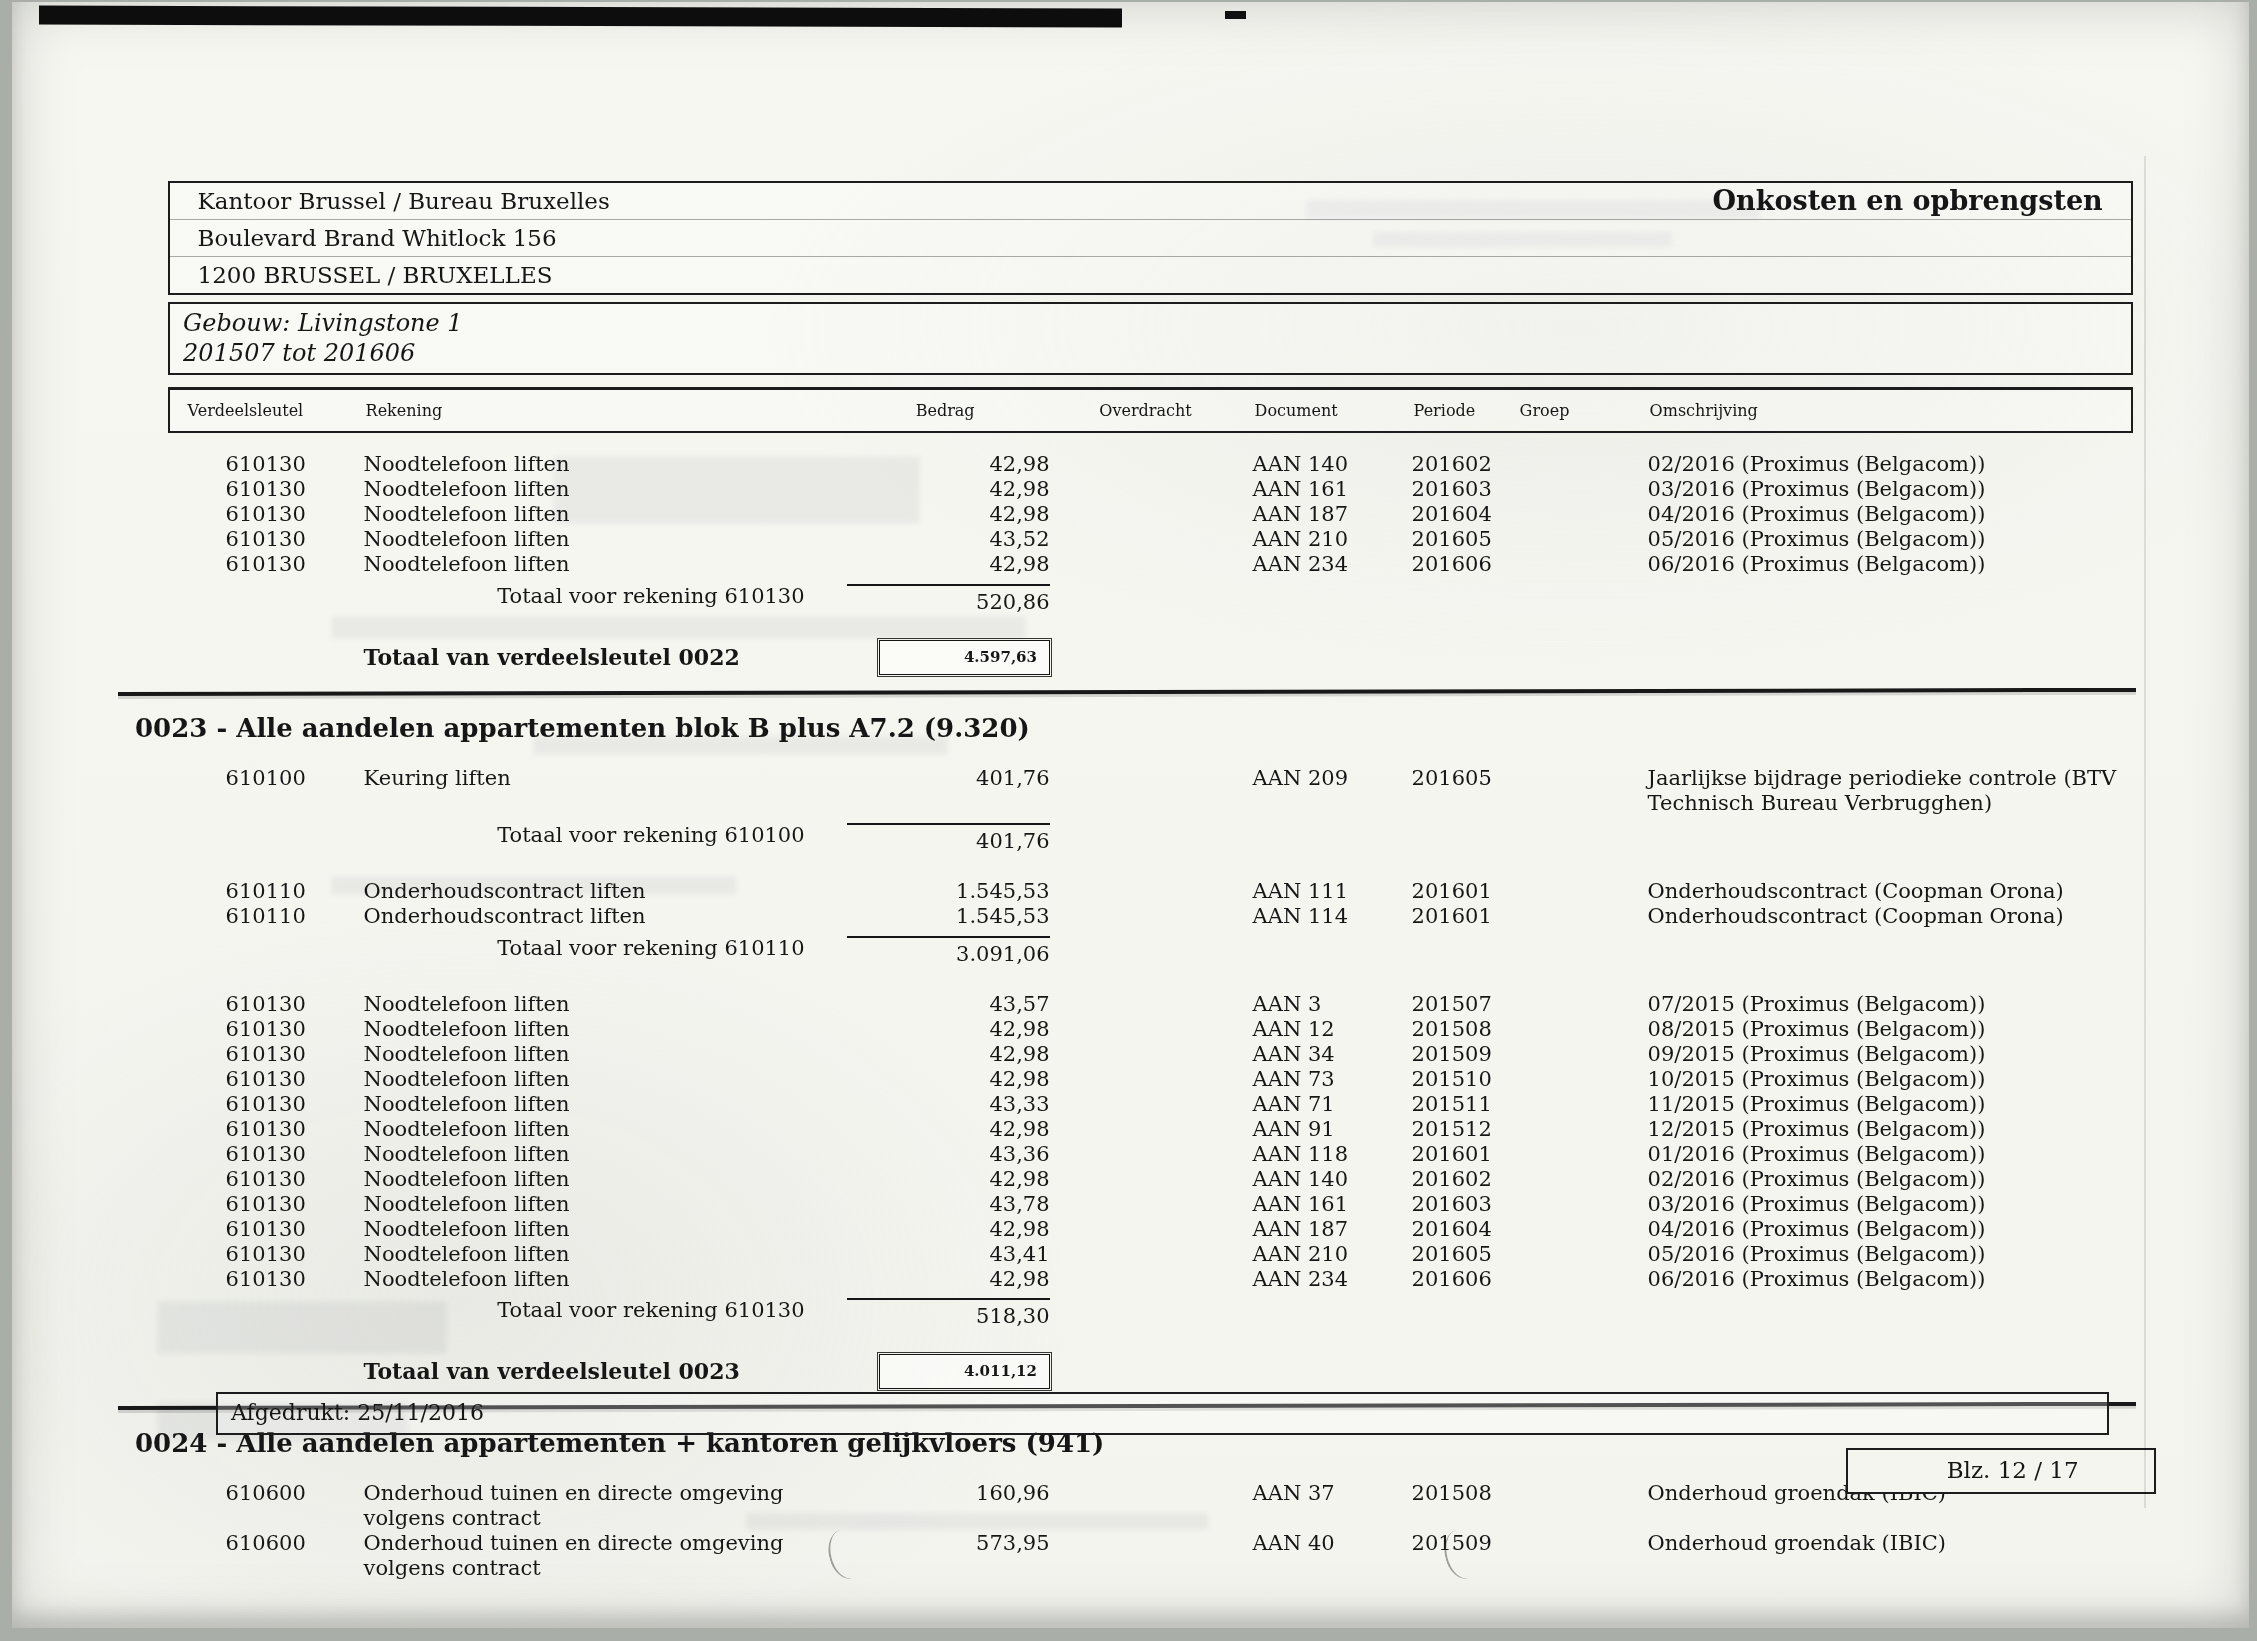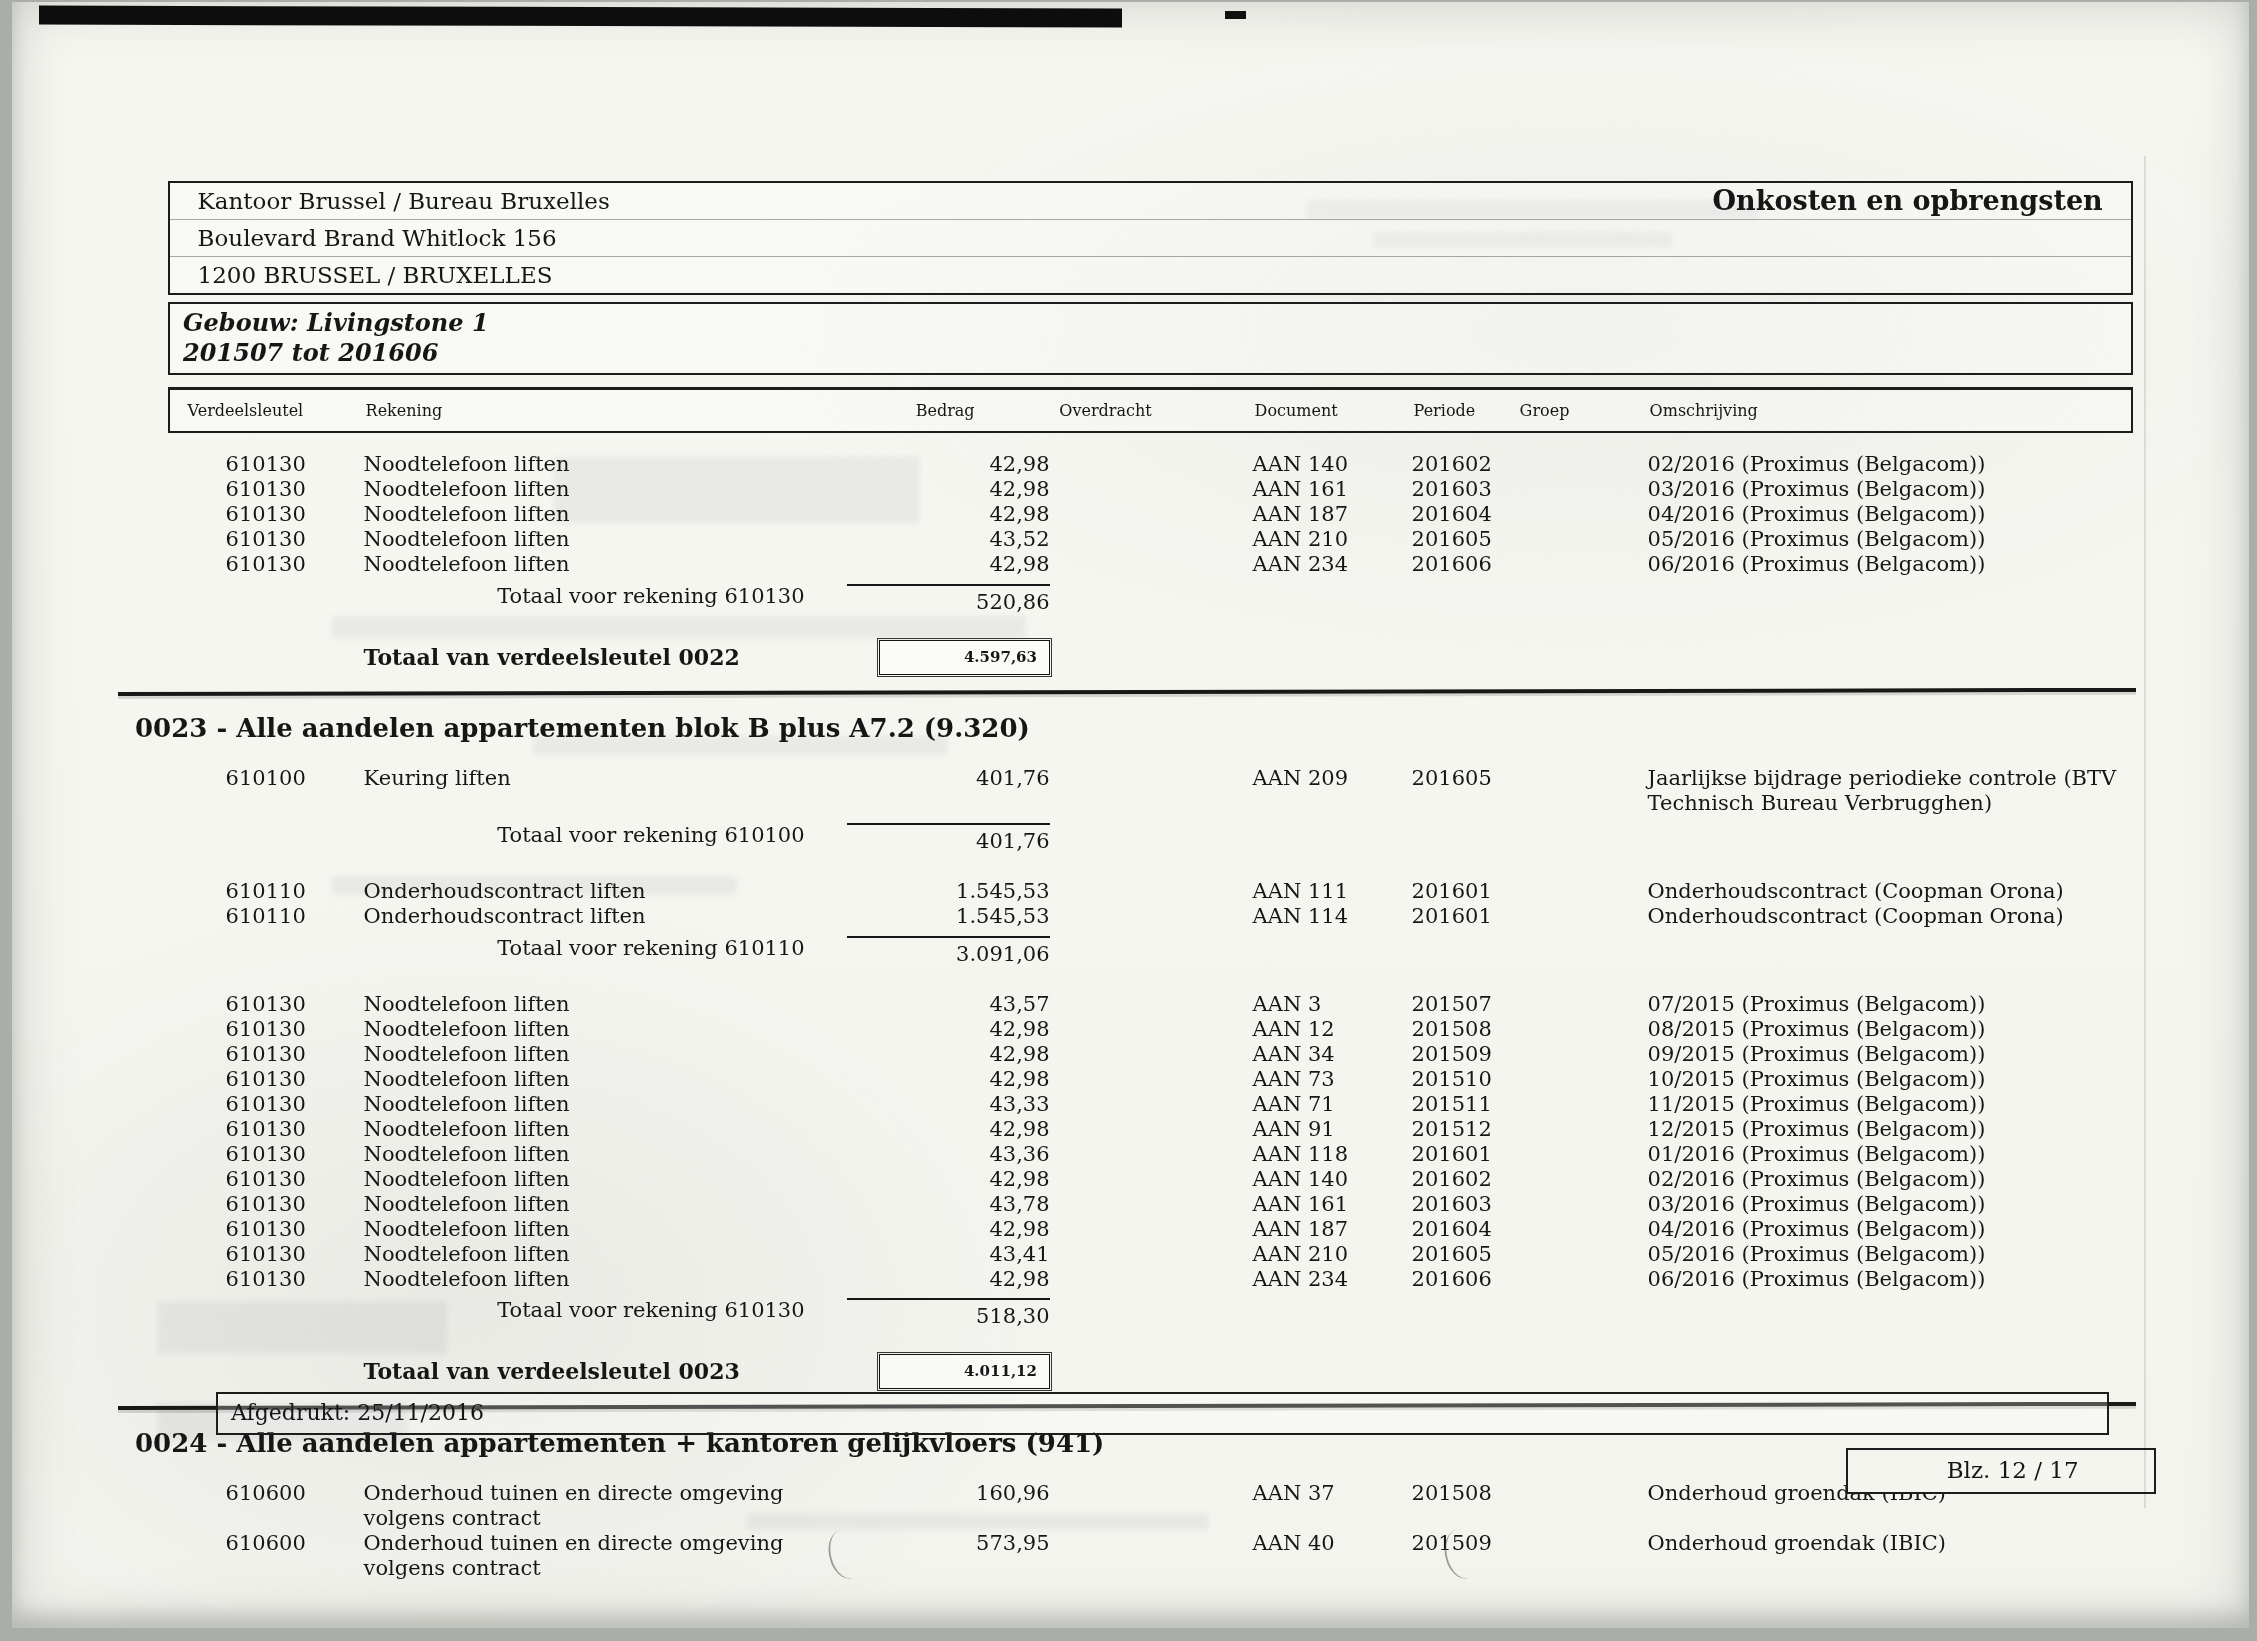--- a/index.html
+++ b/index.html
@@ -26,27 +26,27 @@
   .arc.a1{left:817px;top:1527px;}
   .arc.a2{left:1433px;top:1527px;}
   .ghost{position:absolute;background:#4a5568;opacity:.07;filter:blur(2.9px);border-radius:2.9px;}
   
   .content{position:absolute;left:106px;top:179px;width:2018px;}
   .box{border:2.9px solid #1c1c1c;margin-left:50px;margin-right:2.9px;background:rgba(255,255,255,.25);}
   .hrow{height:36px;line-height:36px;padding:0 28px;font-size:23px;display:flex;justify-content:space-between;border-bottom:1px solid rgba(20,20,20,.35);}
   .hrow:last-child{border-bottom:none;}
   .doc-title{font-weight:bold;font-size:27px;}
   .building-box{margin-top:6.8px;padding:4.8px 13.5px;}
-  .building-box div{font-weight:bold;font-style:italic;font-size:24px;line-height:30px;}
+  .building-box div{font-weight:normal;font-style:italic;font-size:24px;line-height:30px;}
   .colhead-box{margin-top:11.6px;border-top-width:3.9px;}
   .colhead{display:grid;grid-template-columns:246px 483px 203px 203px 159px 106px 130px 1fr;
     height:41px;line-height:41px;font-size:16px;margin-left:-50px;margin-right:-2.9px;}
   .colhead .h1{padding-left:68px;}
   .colhead .h3{text-align:right;padding-right:77px;}
-  .colhead .h4{padding-left:7.7px;}
+  .colhead .h4{padding-left:7.7px;margin-left:40px;}
   
   #sections{margin-top:19.3px;}
   .trow{display:grid;grid-template-columns:246px 483px 203px 203px 159px 106px 130px 1fr;align-items:start;
     font-size:21px;line-height:25px;}
   .c-code{grid-column:1;padding-left:108px;}
   .c-name{grid-column:2;padding-right:13.5px;}
   .c-amount{grid-column:3;text-align:right;}
   .c-doc{grid-column:5;}
   .c-period{grid-column:6;}
   .c-desc{grid-column:8;padding-right:9.7px;}

